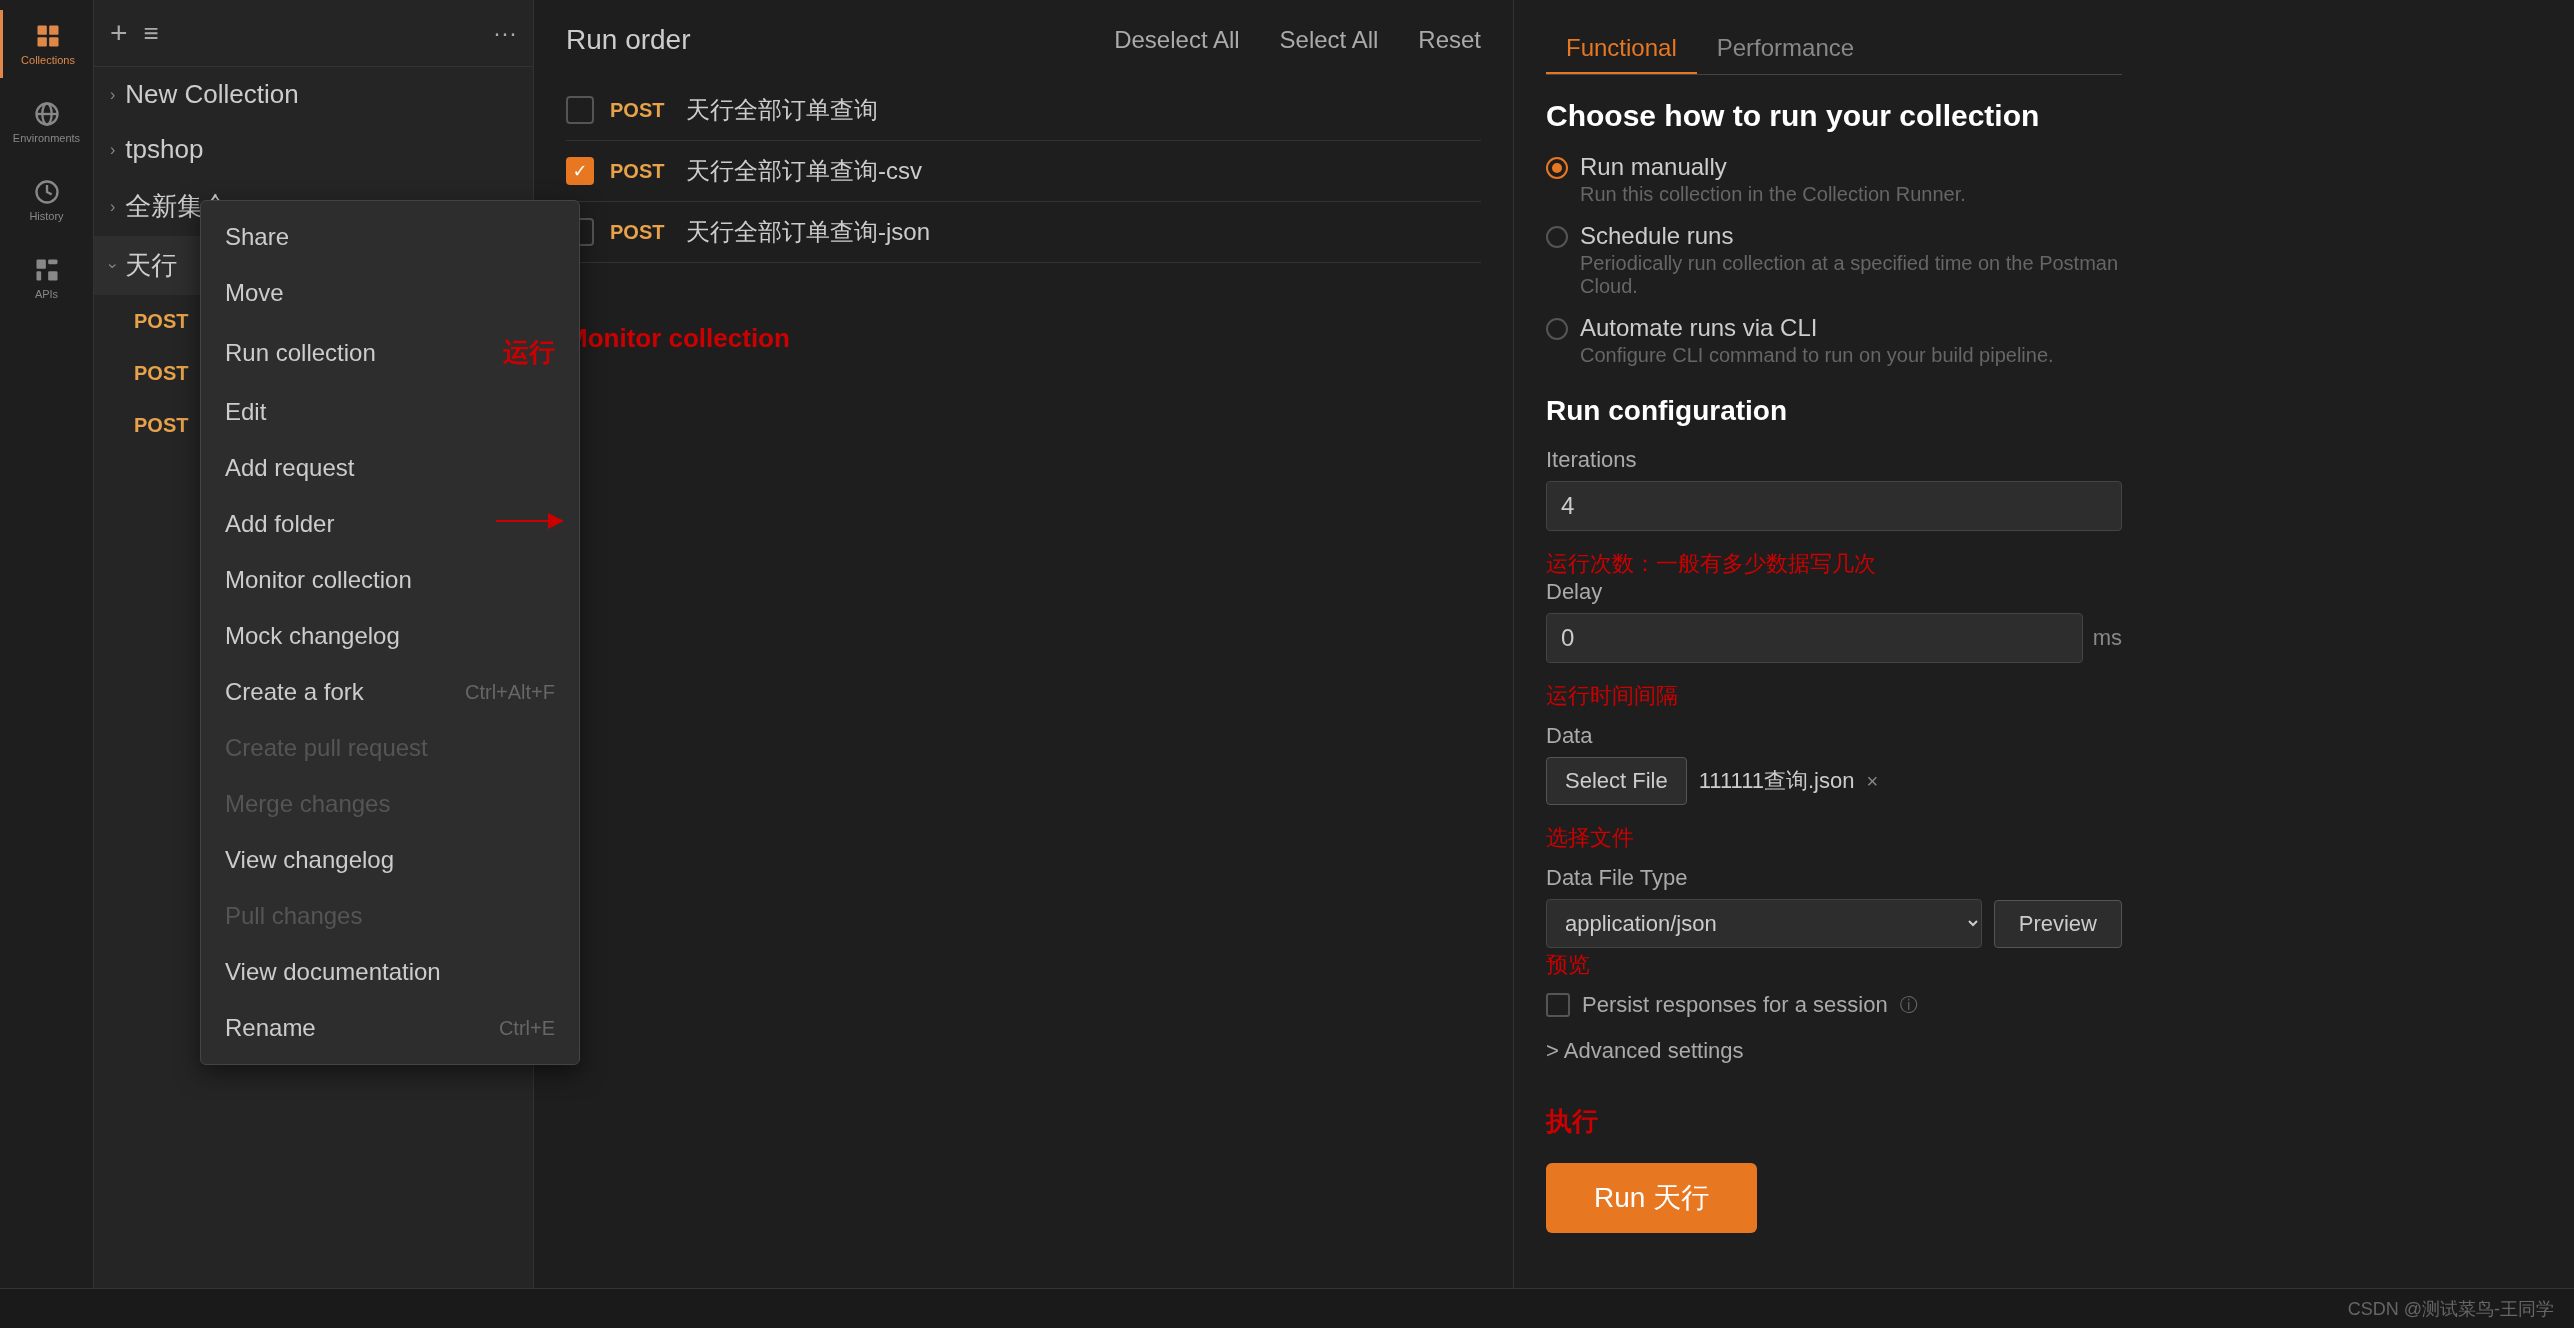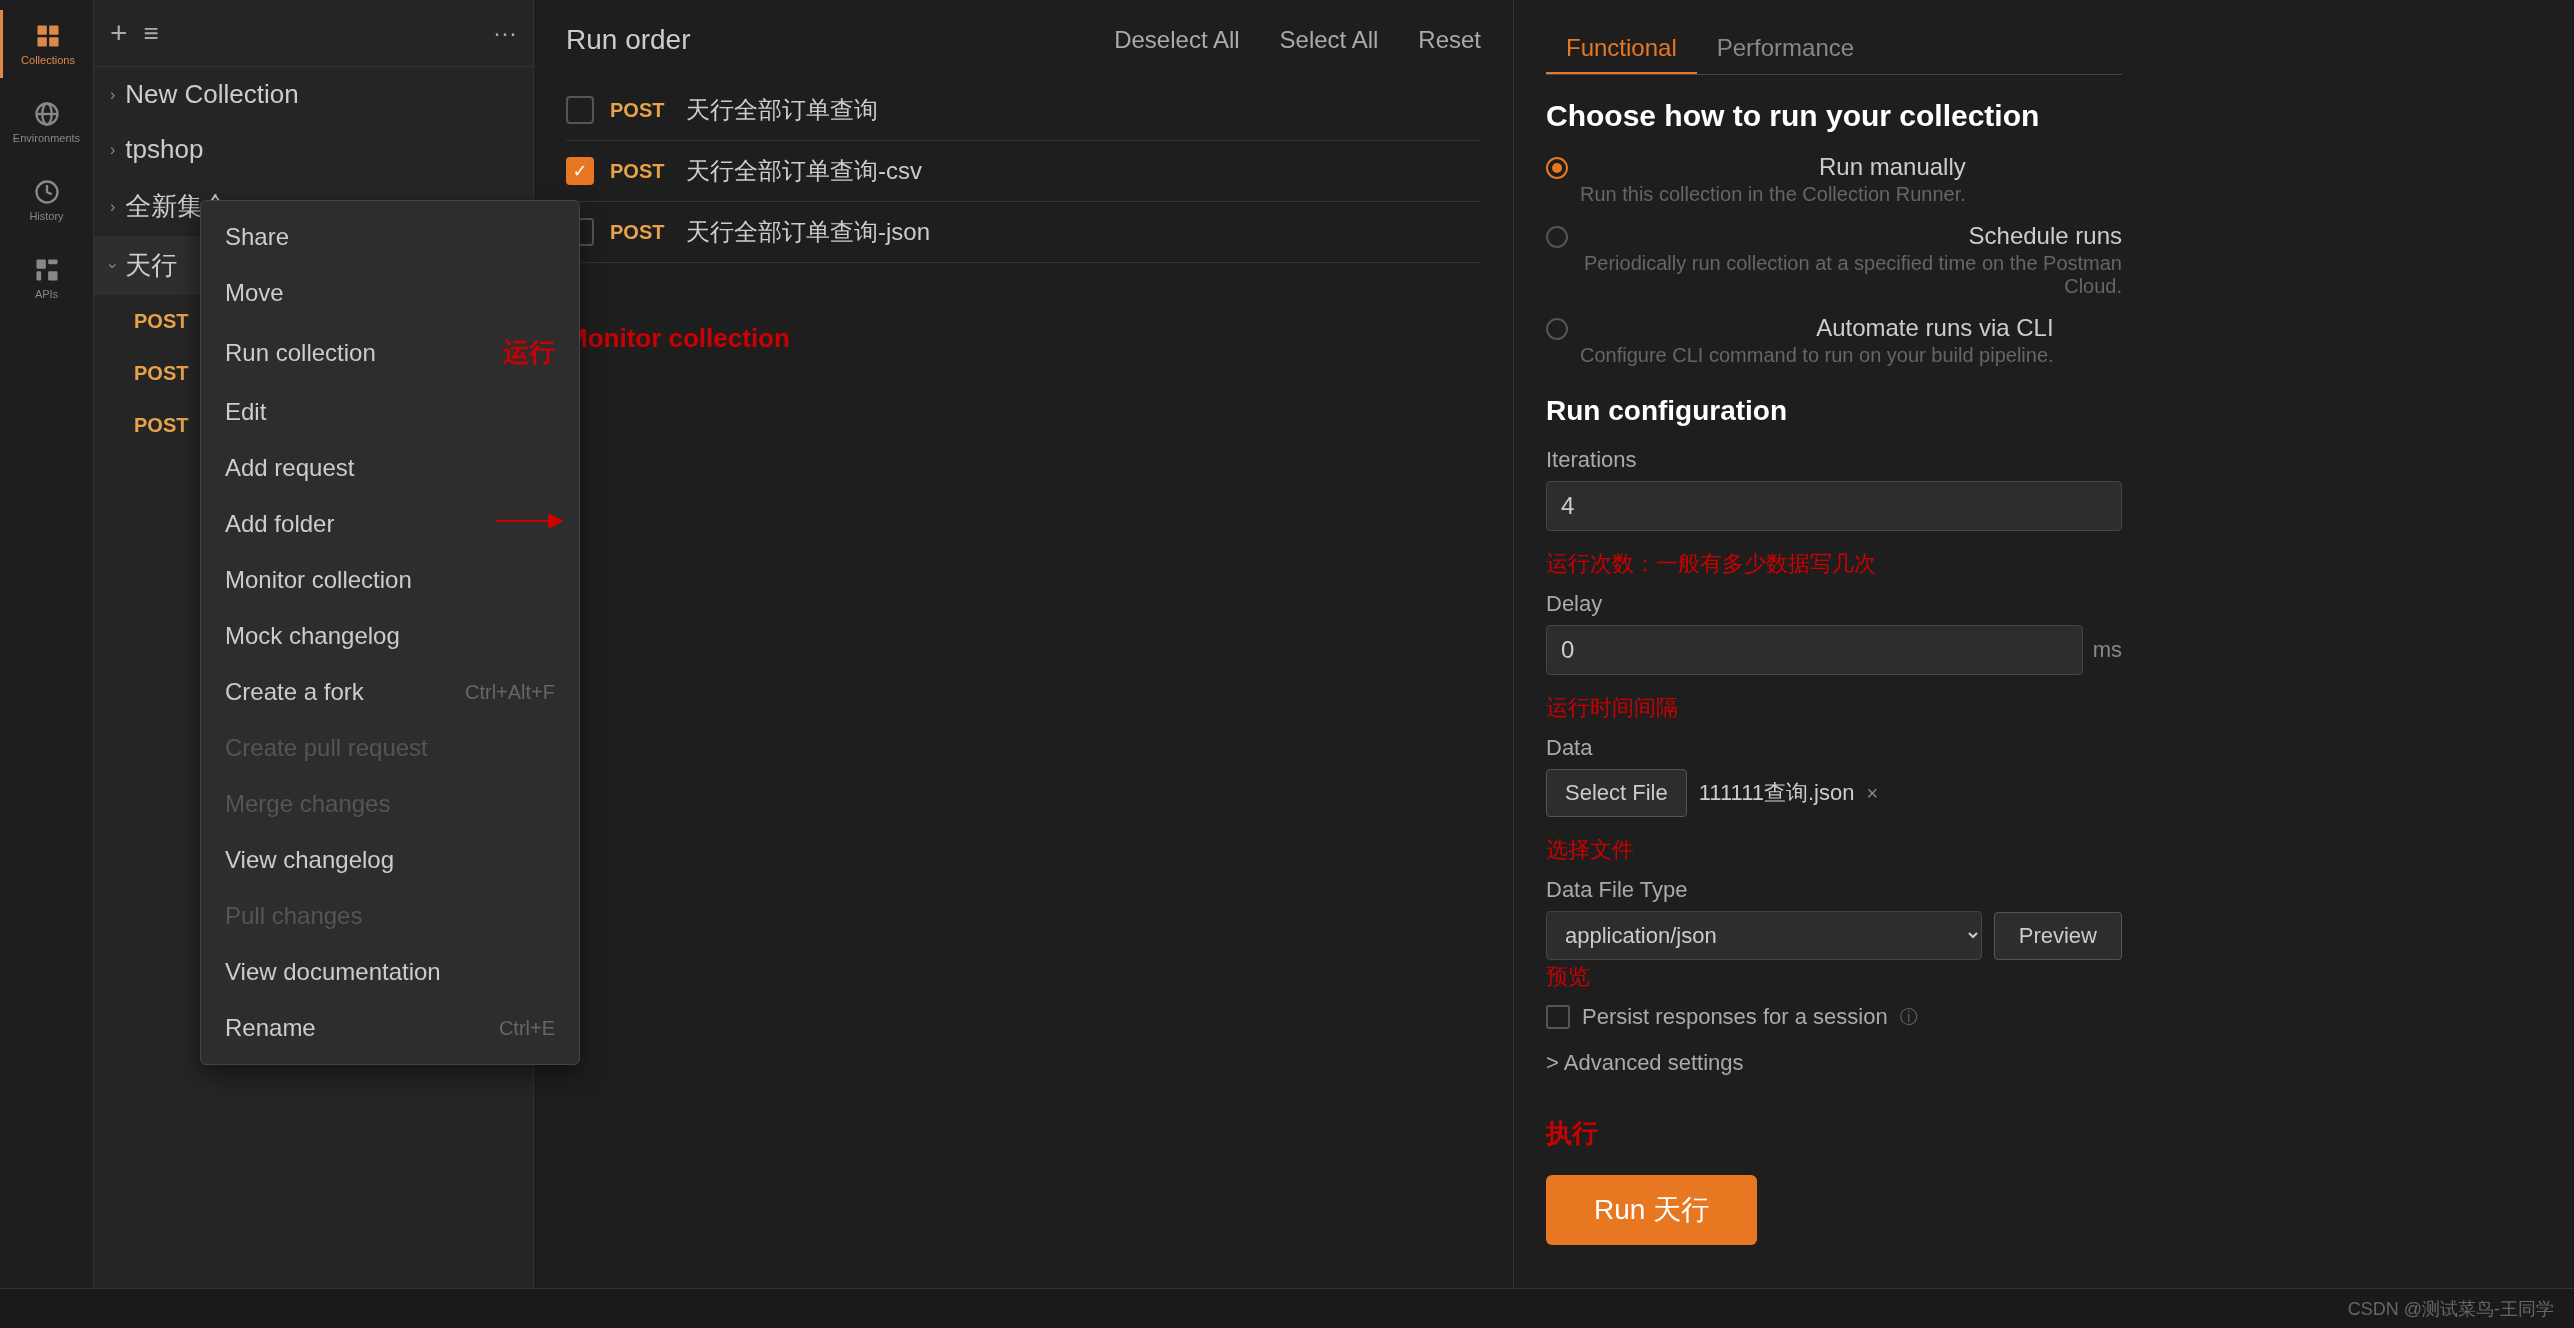--- a/index.html
+++ b/index.html
@@ -225,21 +225,20 @@
       font-size: 30px;
       color: #fff;
       font-weight: 600;
       margin-bottom: 20px;
     }
     .radio-group {
       display: flex;
       flex-direction: column;
       gap: 16px;
       margin-bottom: 28px;
-      text-align: right;
     }
     .radio-item {
       display: flex;
       align-items: flex-start;
       gap: 12px;
       cursor: pointer;
     }
     .radio-circle {
       width: 22px;
       height: 22px;
@@ -636,21 +635,21 @@
           </div>
         </div>
       </div>
 
       <div class="run-config-title">Run configuration</div>
 
       
       <div class="field-label">Iterations</div>
       <input class="field-input" type="text" value="4" style="">
       
-      <div style="position:relative;margin-bottom:12px;">
+      <div style="position:relative;">
         <span style="color:#cc0000;font-size:22px;">运行次数：一般有多少数据写几次</span>
       </div>
 
       
       <div class="field-label">Delay</div>
       <div class="delay-row">
         <input class="delay-input" type="text" value="0" style="">
         <span class="delay-unit">ms</span>
       </div>
       <div style="margin-bottom:12px;">

